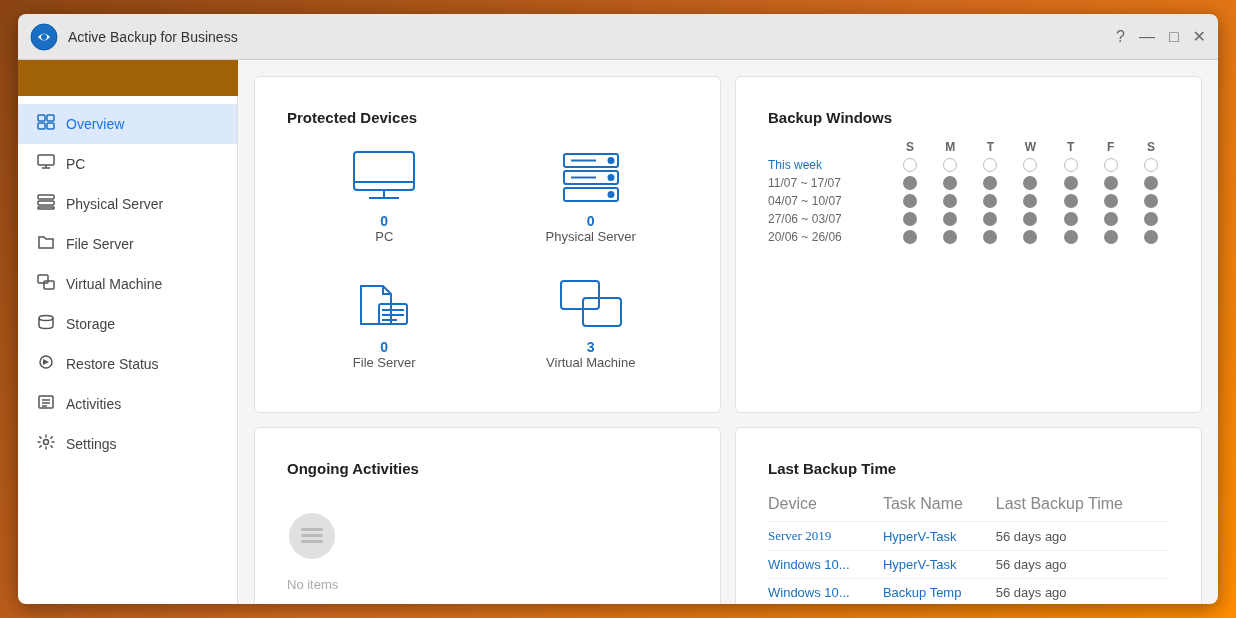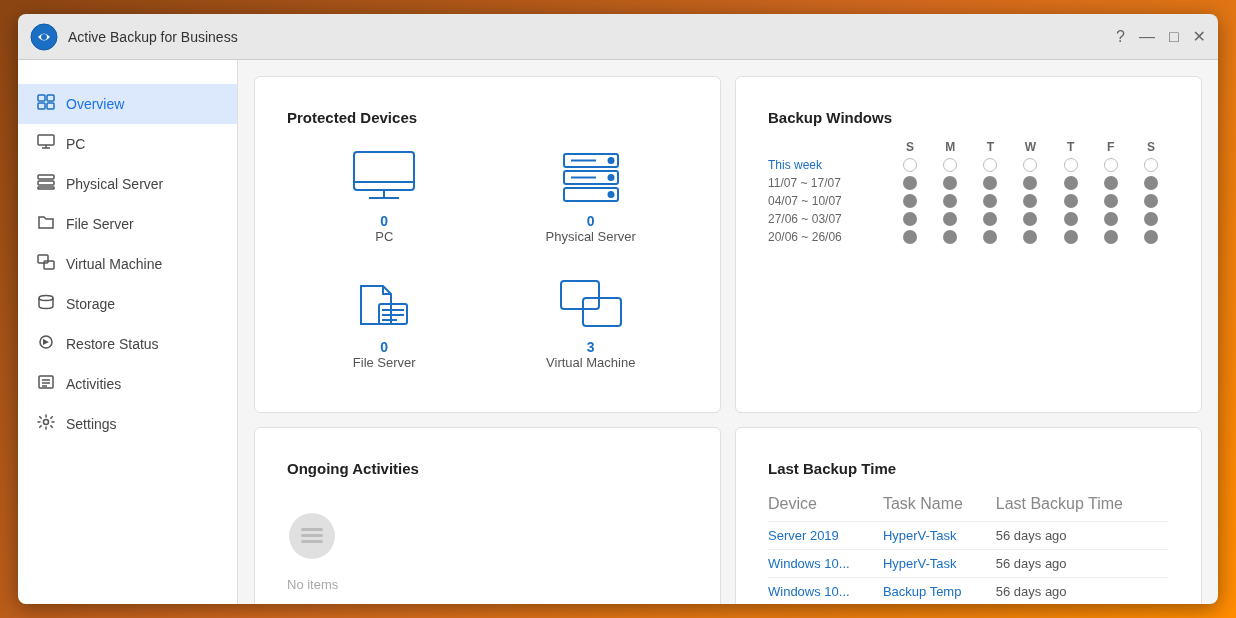--- a/index.html
+++ b/index.html
@@ -55,22 +55,23 @@
     }
     .main-content {
       display: flex;
       flex: 1;
       overflow: hidden;
     }
     .sidebar {
       width: 220px;
       background: #fff;
       border-right: 1px solid #ddd;
-      padding: 24px 0;
+      padding: 8px 0;
       flex-shrink: 0;
+      margin-top: 36px;
     }
     .sidebar-item {
       display: flex;
       align-items: center;
       padding: 10px 18px;
       cursor: pointer;
       color: #444;
       font-size: 14px;
       gap: 10px;
     }
@@ -465,21 +466,21 @@
         <table class="backup-table">
           <thead>
             <tr>
               <th>Device</th>
               <th>Task Name</th>
               <th>Last Backup Time</th>
             </tr>
           </thead>
           <tbody id="backup-tbody">
           <tr>
-    <td style="color:#1a6fc4;">Server 2019</td>
+    <td style="color:#1a6fc4;font-family:Liberation Serif, serif;">Server 2019</td>
     <td class="task-name">HyperV-Task</td>
     <td class="time">56 days ago</td>
   </tr>
               <tr>
     <td style="color:#1a6fc4;">Windows 10...</td>
     <td class="task-name">HyperV-Task</td>
     <td class="time">56 days ago</td>
   </tr>
               <tr>
     <td style="color:#1a6fc4;">Windows 10...</td>

